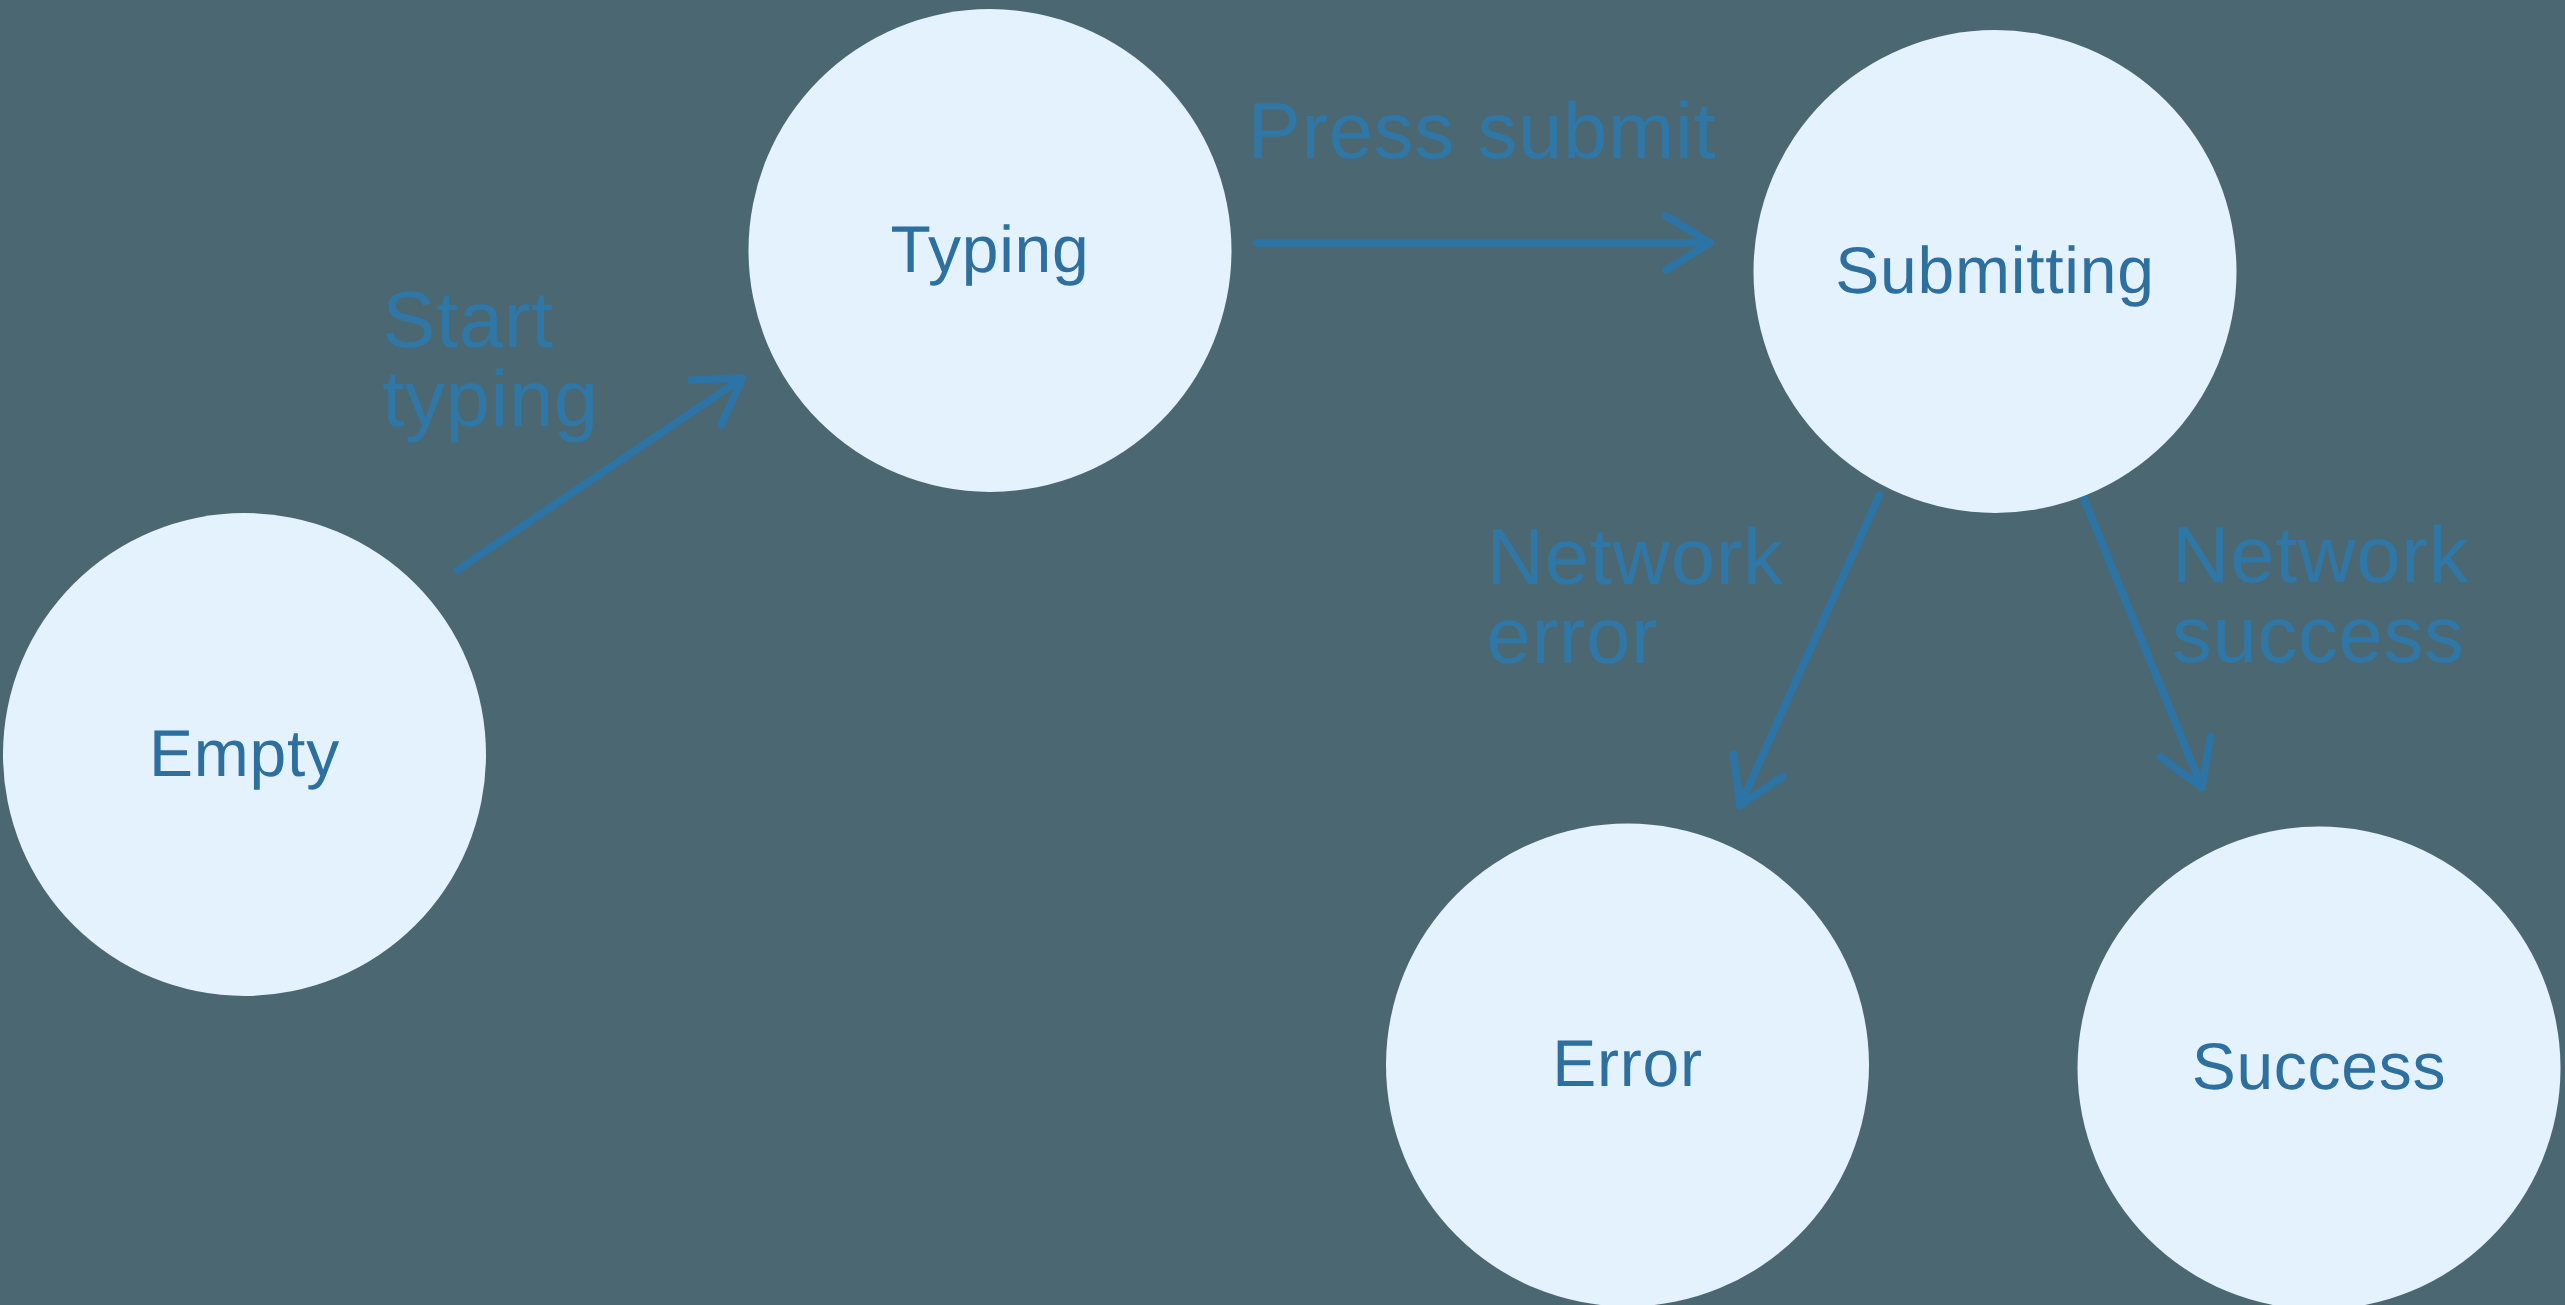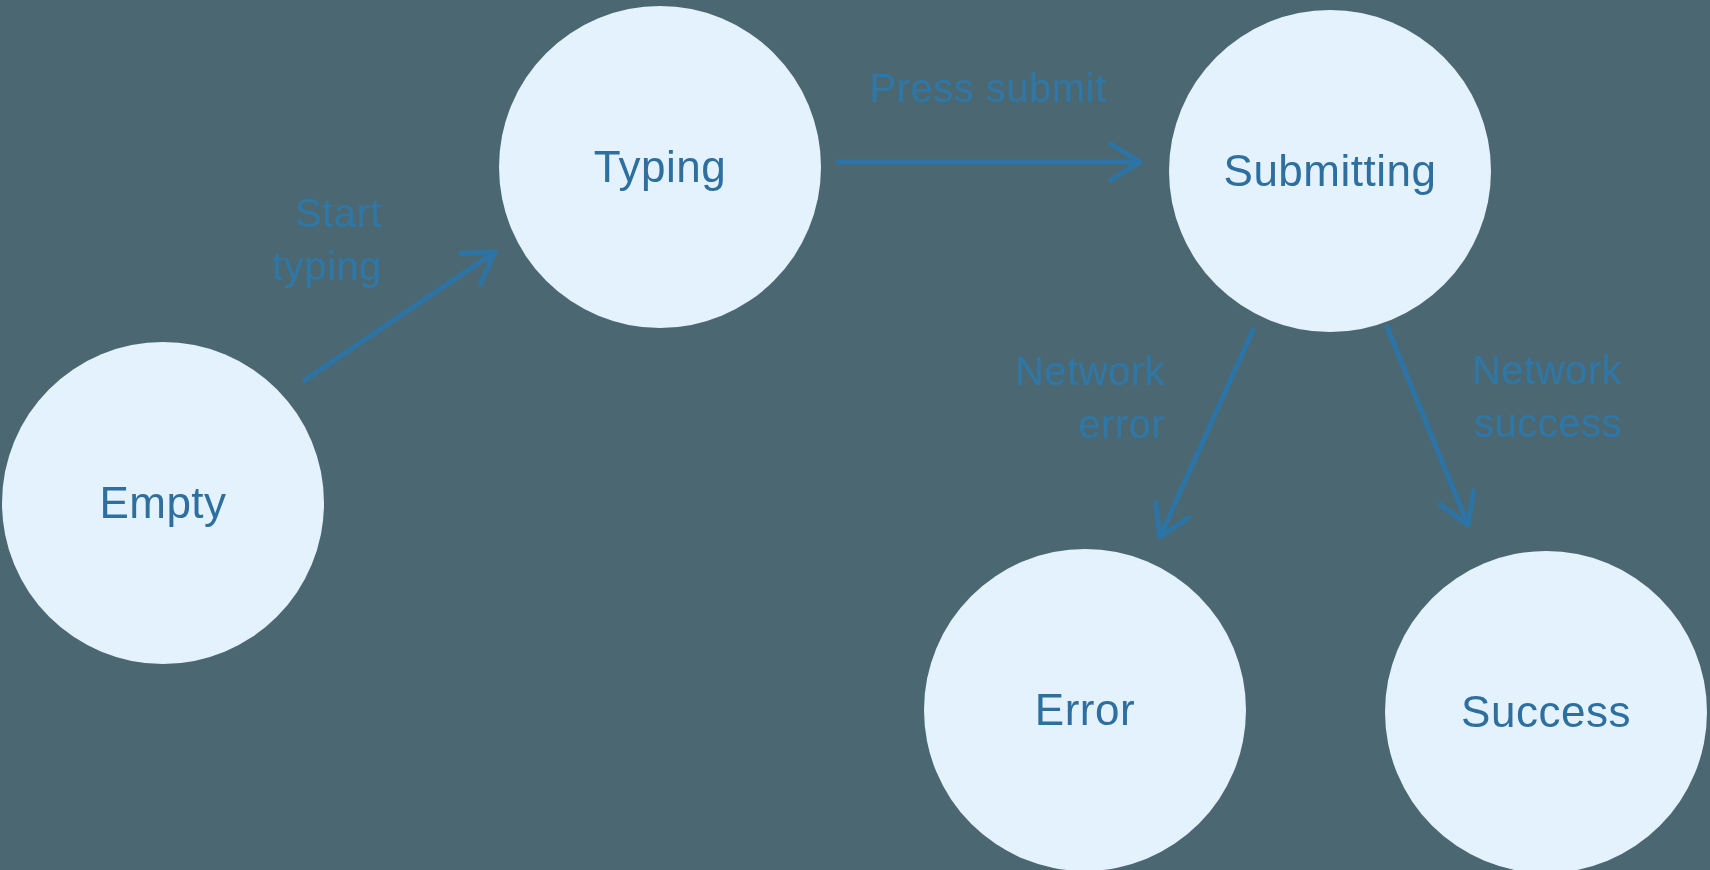--- a/index.html
+++ b/index.html
@@ -40,23 +40,23 @@
   .node .node-label {
     color: var(--node-text, #2D6F9E);
     font-size: 44px;
     font-weight: 500;
     letter-spacing: 0.5px;
     white-space: nowrap;
   }
   .edge-label {
     position: absolute;
     transform: translate(-50%, -50%);
-    text-align: right;
+    text-align: left;
     color: var(--edge-label-text, #2F77A7);
-    font-size: 40px;
+    font-size: 53px;
     font-weight: 500;
     line-height: 53px;
     letter-spacing: 0.5px;
     white-space: nowrap;
   }
   .edge-label span { display: block; }
 </style>
 </head>
 <body>
 
@@ -75,21 +75,21 @@
   </svg>
 
   <div class="node" style="left:2px; top:342px;justify-content:center;">
     <span class="node-label">Empty</span>
   </div>
 
   <div class="node" style="left:499px; top:6px;">
     <span class="node-label">Typing</span>
   </div>
 
-  <div class="node" style="left:1169px; top:10px;justify-content:center;">
+  <div class="node" style="left:1169px; top:20px;justify-content:center;">
     <span class="node-label">Submitting</span>
   </div>
 
   <div class="node" style="left:924px; top:549px;">
     <span class="node-label">Error</span>
   </div>
 
   <div class="node" style="left:1385px; top:551px;">
     <span class="node-label">Success</span>
   </div>

